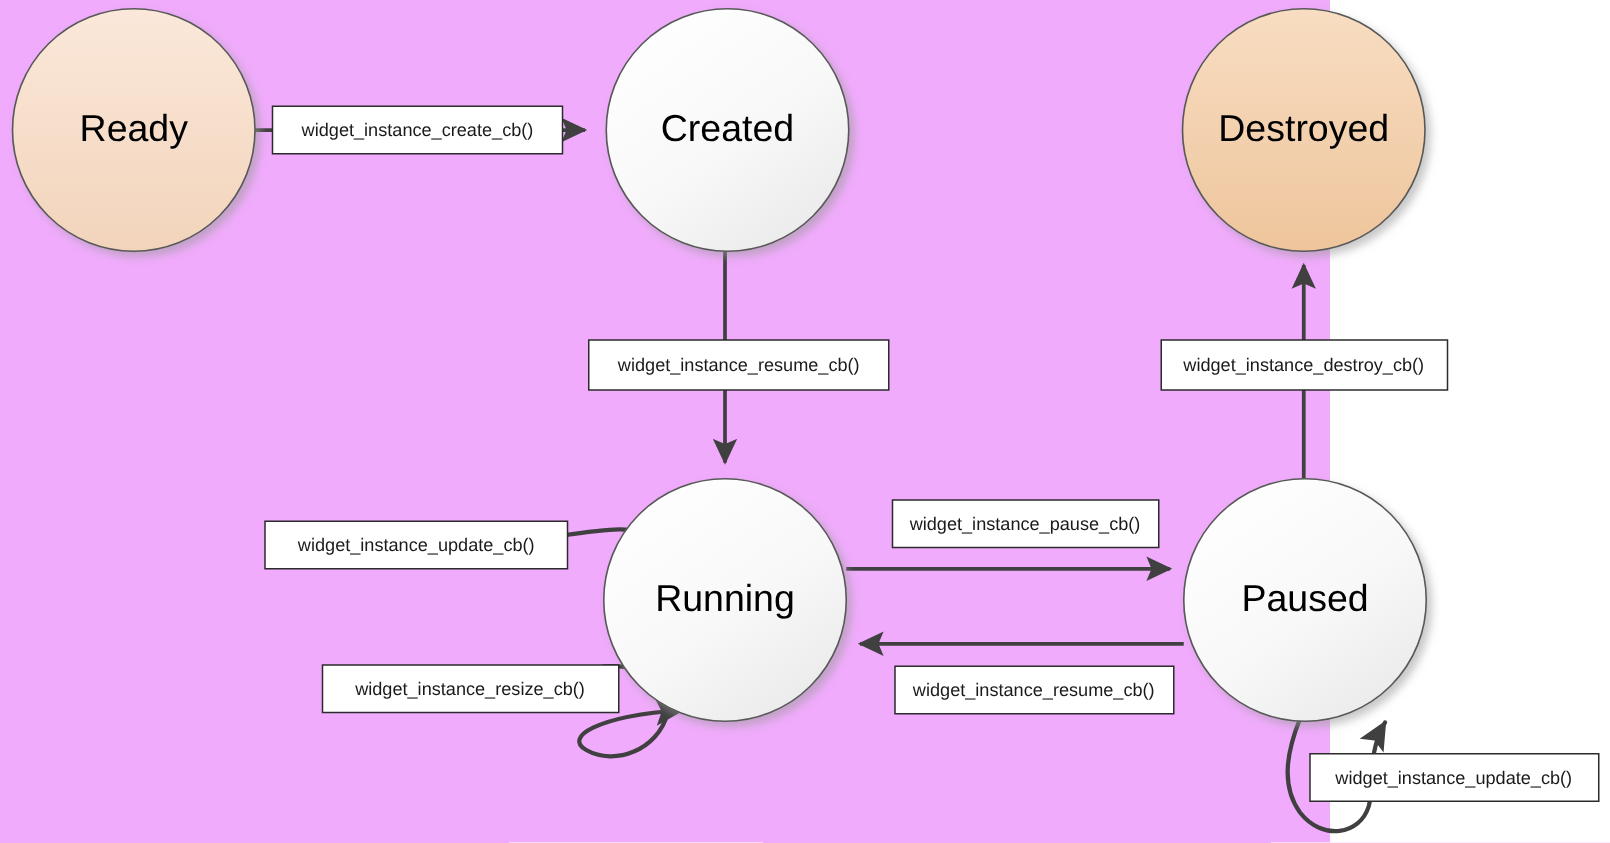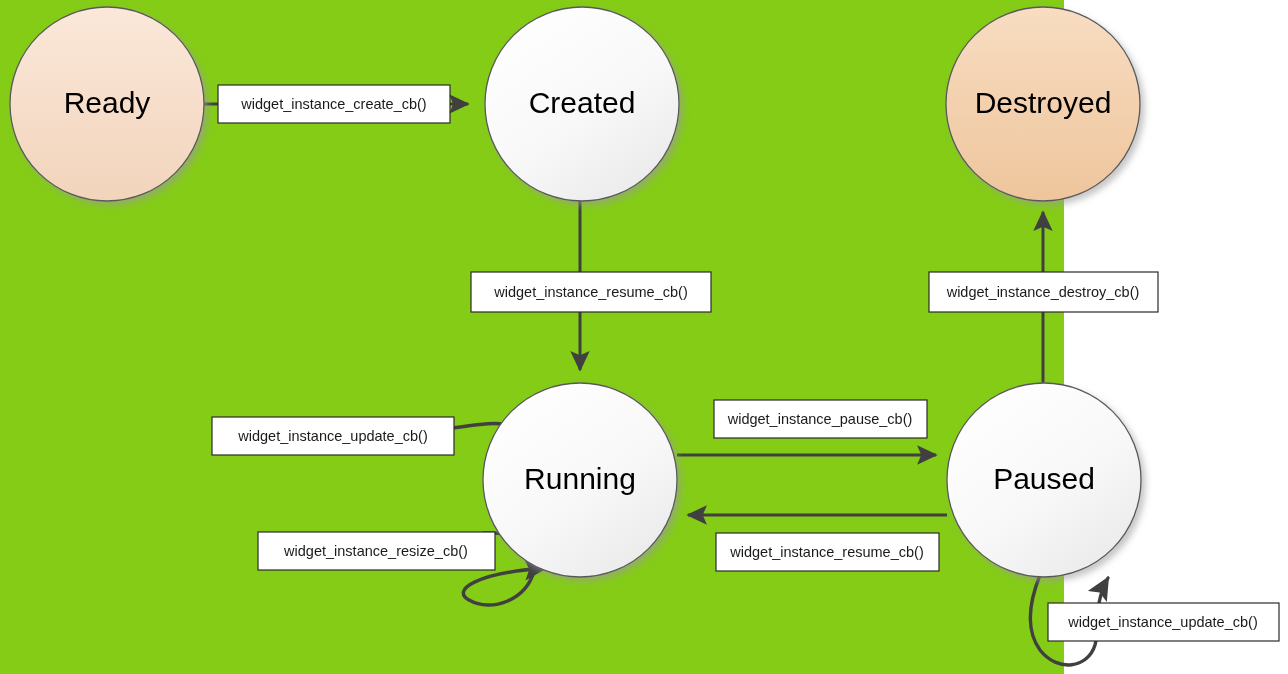--- a/index.html
+++ b/index.html
@@ -11,21 +11,21 @@
   body {
     width: 1288px;
     height: 674px;
     font-family: "Liberation Sans", sans-serif;
     overflow: hidden;
   }
   #diagram-root {
     position: relative;
     width: 1064px;
     height: 674px;
-    background: #84cc16;
+    background: #f0abfc;
   }
   svg#state-diagram {
     display: block;
     width: 1288px;
     height: 674px;
   }
   .state-label {
     font-family: "Liberation Sans", sans-serif;
     font-size: 30px;
     fill: #000000;

